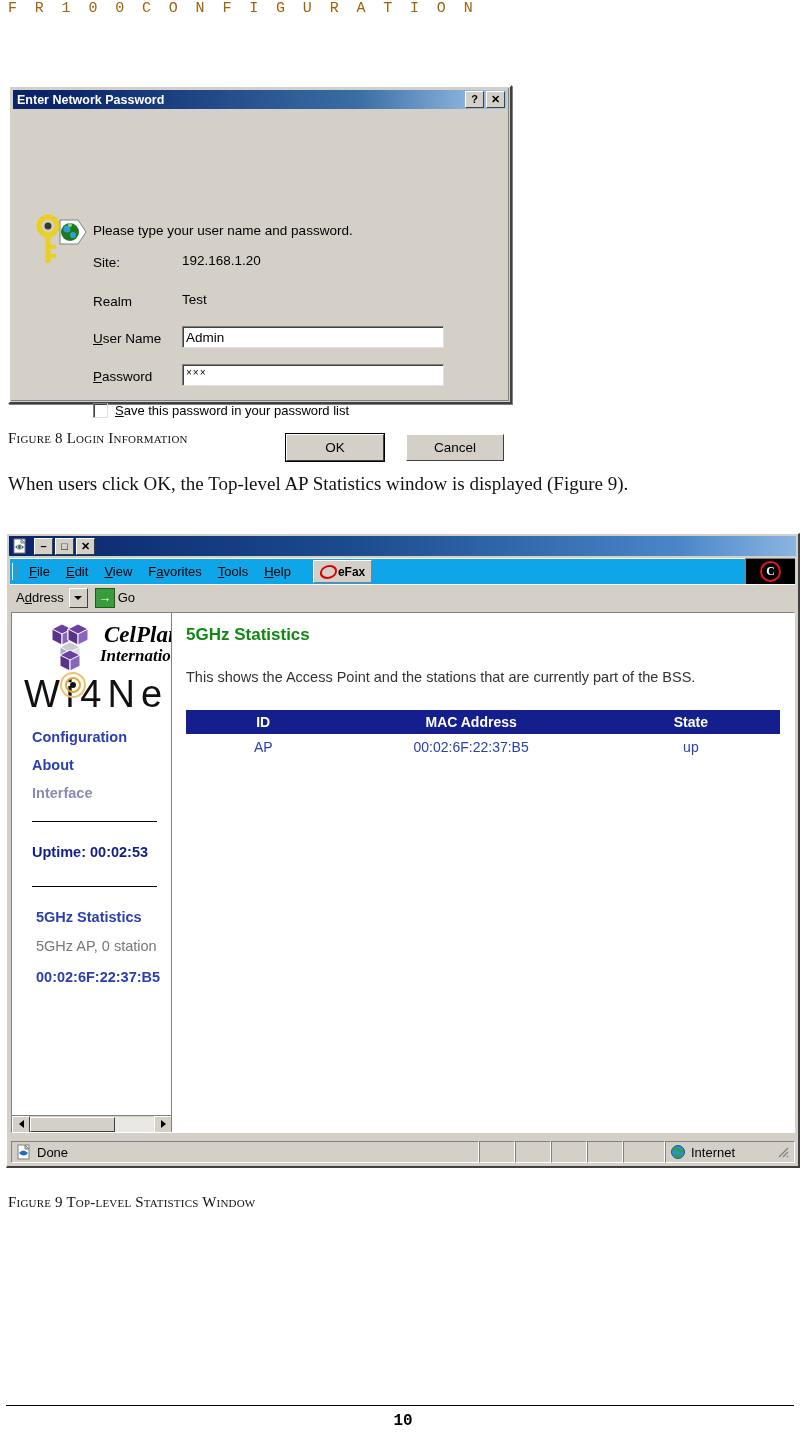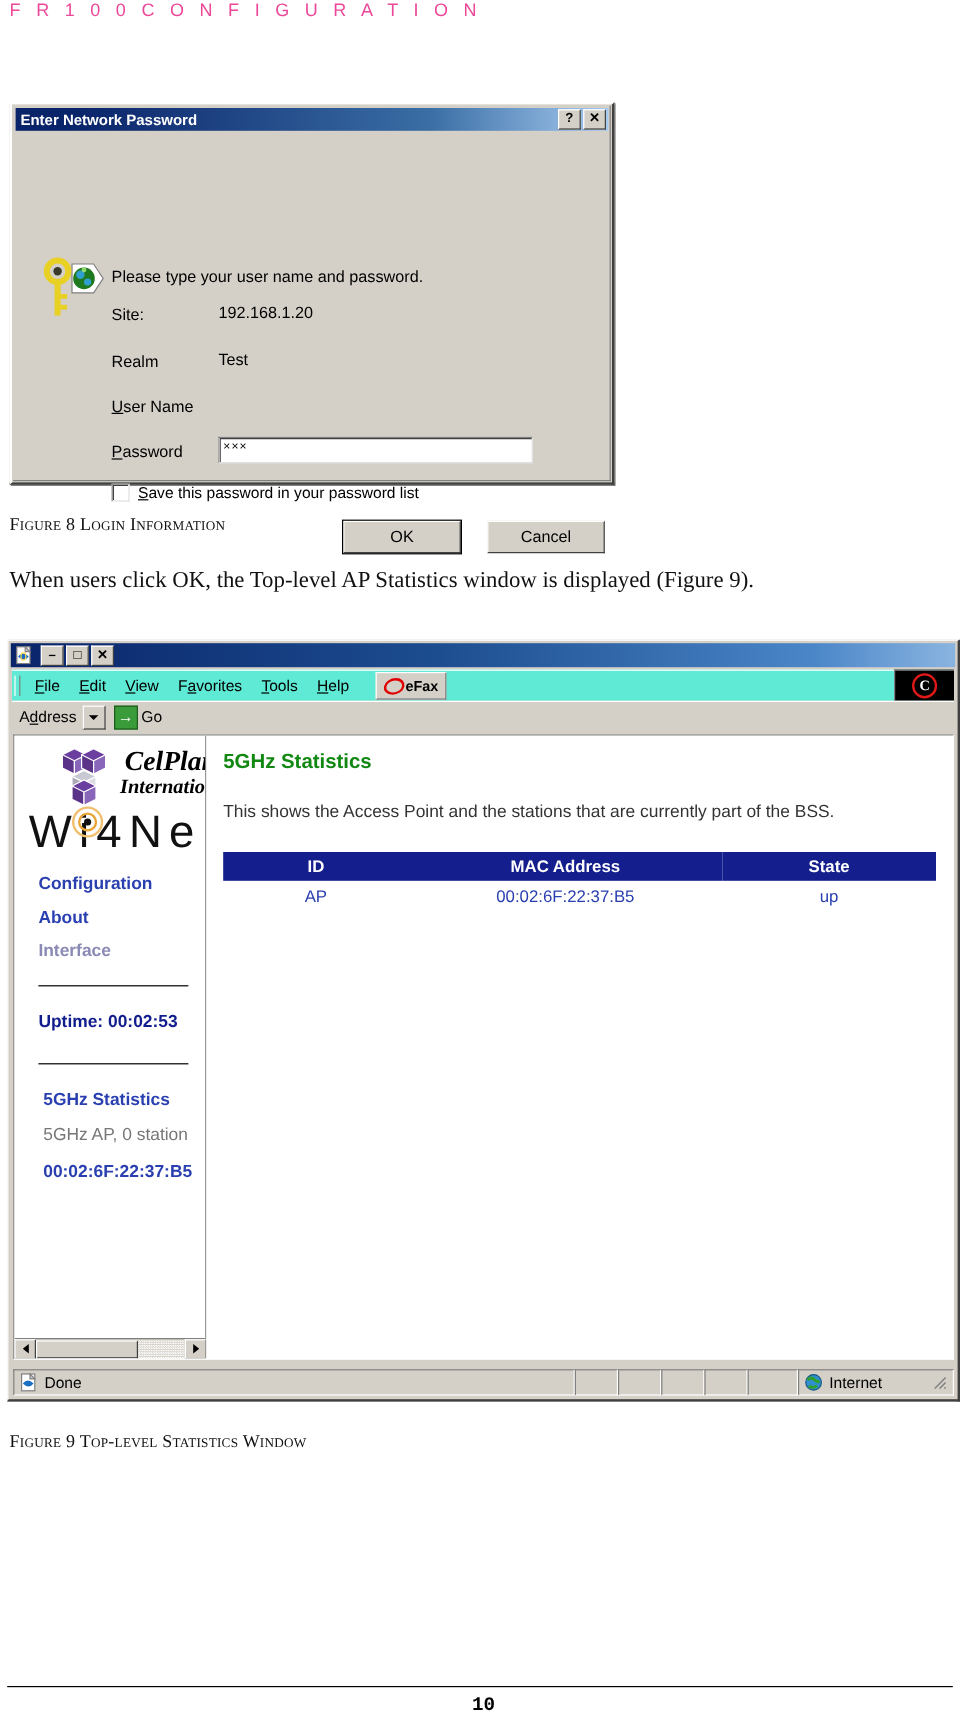--- a/index.html
+++ b/index.html
@@ -13,24 +13,24 @@
     position: relative;
     font-family: "Liberation Serif", serif;
     overflow: hidden;
   }
 
   
   .doc-header {
     position: absolute;
     left: 8px;
     top: 0px;
-    font-family: Liberation Sans, sans-serif;
+    font-family: Liberation Mono, monospace;
     font-size: 15px;
     letter-spacing: 4.4px;
-    color: #ec4899;
+    color: #a16207;
   }
 
   
   .dlg {
     position: absolute;
     left: 8px;
     top: 85px;
     width: 500px;
     height: 315px;
     background: #d4d0c8;
@@ -197,21 +197,21 @@
     font-size: 12.5px;
     font-weight: bold;
     flex: 1;
     overflow: hidden;
     white-space: nowrap;
   }
   .ie-menubar {
     position: absolute;
     left: 3px; top: 24px; right: 3px;
     height: 25px;
-    background: #5eead4;
+    background: #0ea5e9;
     border-top: 1px solid #ffffff;
     display: flex; align-items: center;
   }
   .menu-grip {
     width: 3px; height: 17px;
     border-left: 1px solid #ffffff;
     border-right: 1px solid #808080;
     margin: 0 4px 0 2px;
   }
   .menu-item {
@@ -576,20 +576,21 @@
 
   <div class="dlg-prompt">Please type your user name and password.</div>
 
   <div class="dlg-row lbl-site">Site:</div>
   <div class="dlg-row val-site">192.168.1.20</div>
 
   <div class="dlg-row lbl-realm">Realm</div>
   <div class="dlg-row val-realm">Test</div>
 
   <div class="dlg-row lbl-user"><span class="u">U</span>ser Name</div>
+  <div class="field field-user">Admin</div>
 
   <div class="dlg-row lbl-pass"><span class="u">P</span>assword</div>
   <div class="field field-pass">×××</div>
 
   <div class="chk-row">
     <span class="chk-box"></span>
     <span><span class="u">S</span>ave this password in your password list</span>
   </div>
 
   <div class="dlg-btn default btn-ok">OK</div>

